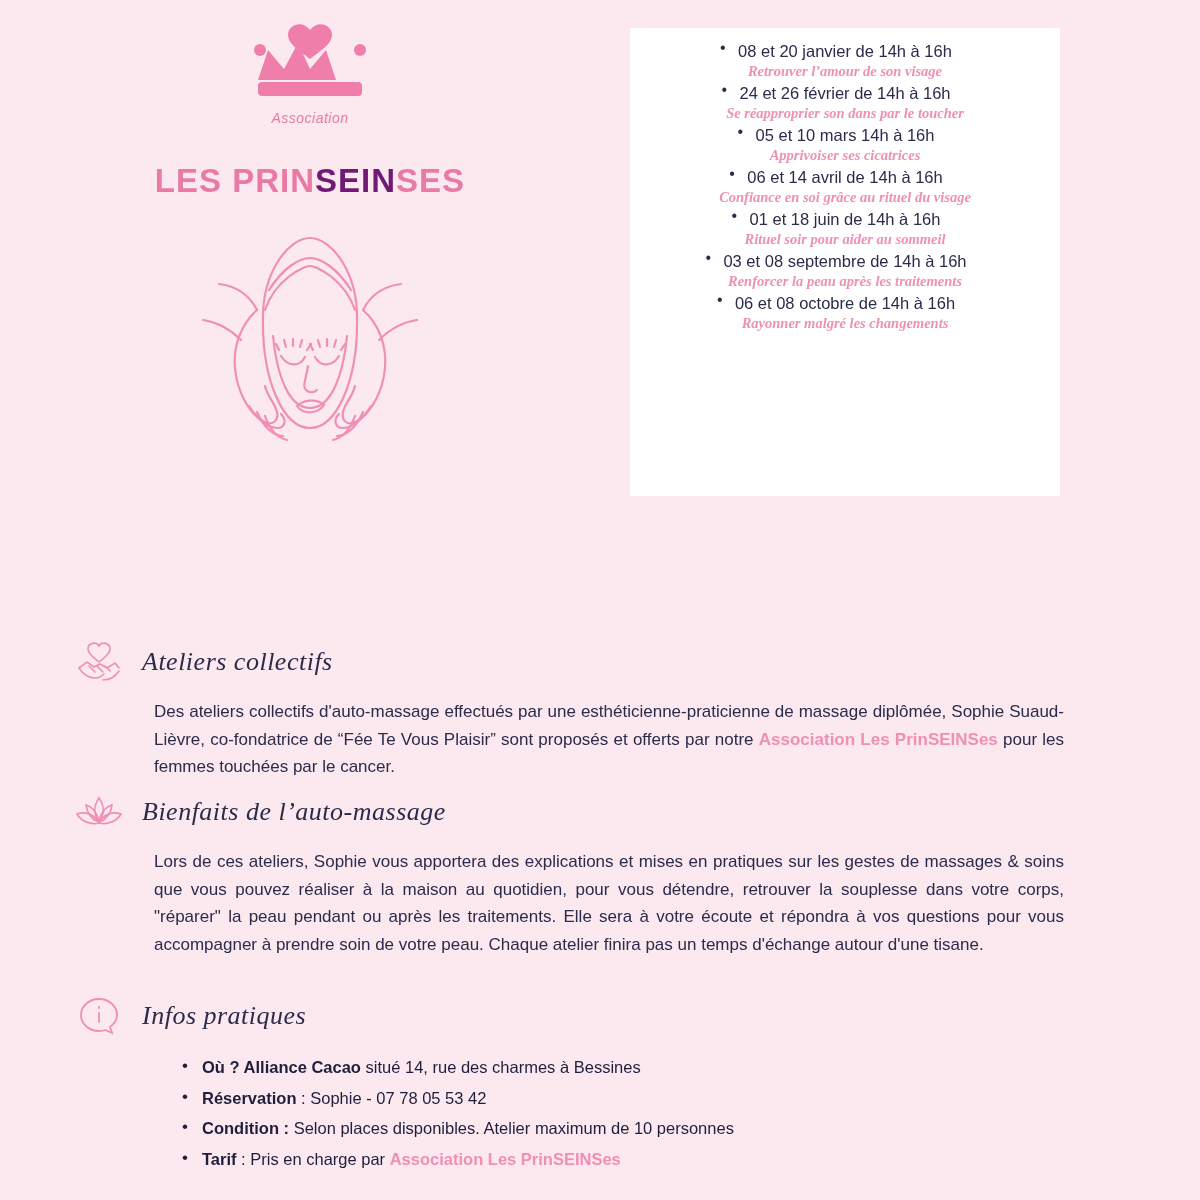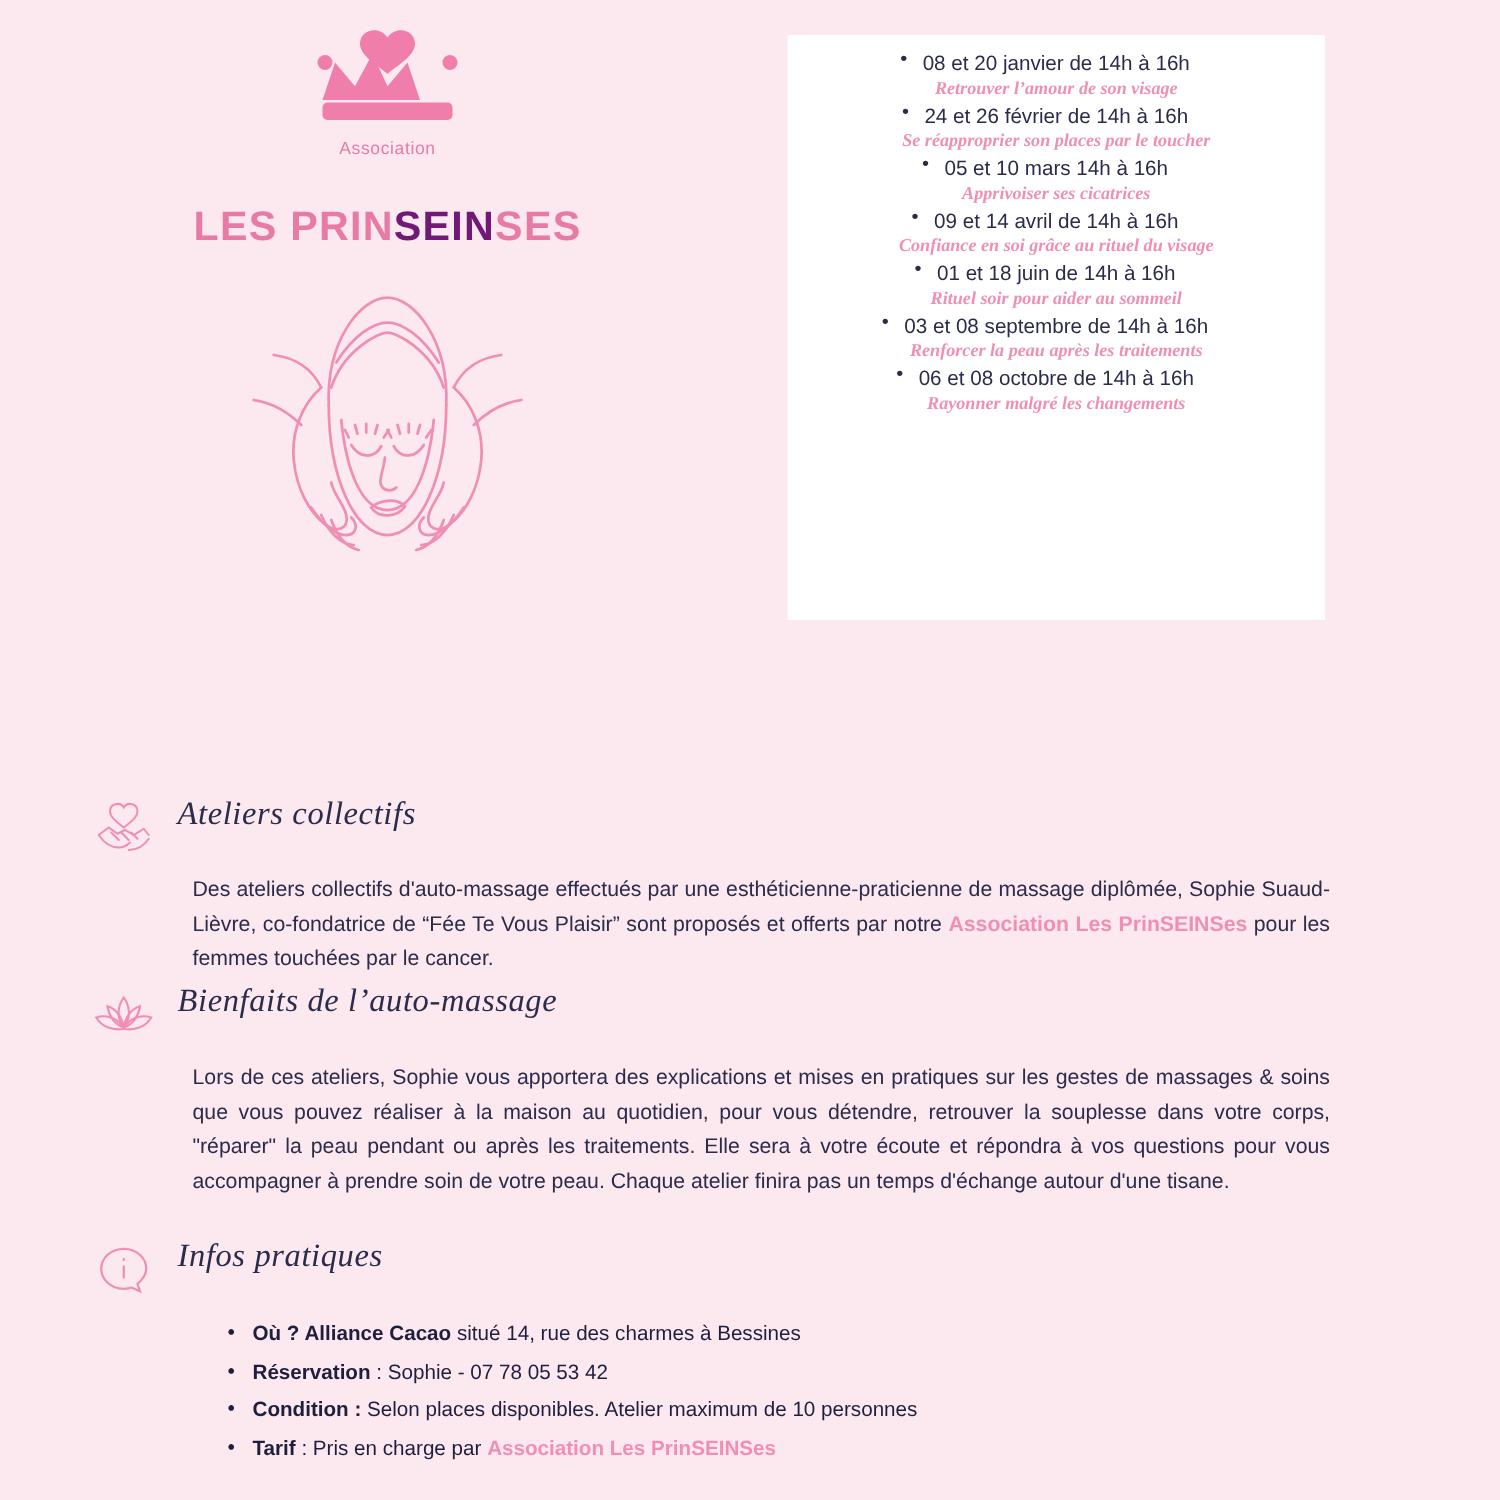--- a/index.html
+++ b/index.html
@@ -25,20 +25,21 @@
     position: absolute;
     left: 100px;
     top: 18px;
     width: 420px;
     height: 480px;
     text-align: center;
   }
   .crown-wrap {
     position: relative;
     height: 120px;
+    font-style: italic;
   }
   .assoc-word {
     font-family: "Liberation Sans", sans-serif;
     font-size: 14px;
     color: #e87ba6;
     letter-spacing: 0.5px;
     position: absolute;
     left: 0; right: 0;
     top: 92px;
   }
@@ -133,20 +134,21 @@
   }
 
   
   .section {
     position: absolute;
     left: 72px;
     width: 1000px;
   }
   .sec-head {
     display: flex;
+    align-items: center;
     gap: 16px;
     height: 52px;
   }
   .sec-icon {
     width: 54px;
     min-width: 54px;
     display: flex;
     justify-content: center;
     align-items: center;
   }
@@ -258,28 +260,28 @@
   </div>
 
   <div class="schedule">
     <ul class="sched-list">
       <li class="sched-item">
         <div class="sched-date">08 et 20 janvier de 14h à 16h</div>
         <div class="sched-theme">Retrouver l’amour de son visage</div>
       </li>
       <li class="sched-item">
         <div class="sched-date">24 et 26 février de 14h à 16h</div>
-        <div class="sched-theme">Se réapproprier son places par le toucher</div>
+        <div class="sched-theme">Se réapproprier son dans par le toucher</div>
       </li>
       <li class="sched-item">
         <div class="sched-date">05 et 10 mars 14h à 16h</div>
         <div class="sched-theme">Apprivoiser ses cicatrices</div>
       </li>
       <li class="sched-item">
-        <div class="sched-date">09 et 14 avril de 14h à 16h</div>
+        <div class="sched-date">06 et 14 avril de 14h à 16h</div>
         <div class="sched-theme">Confiance en soi grâce au rituel du visage</div>
       </li>
       <li class="sched-item">
         <div class="sched-date">01 et 18 juin de 14h à 16h</div>
         <div class="sched-theme">Rituel soir pour aider au sommeil</div>
       </li>
       <li class="sched-item">
         <div class="sched-date">03 et 08 septembre de 14h à 16h</div>
         <div class="sched-theme">Renforcer la peau après les traitements</div>
       </li>

